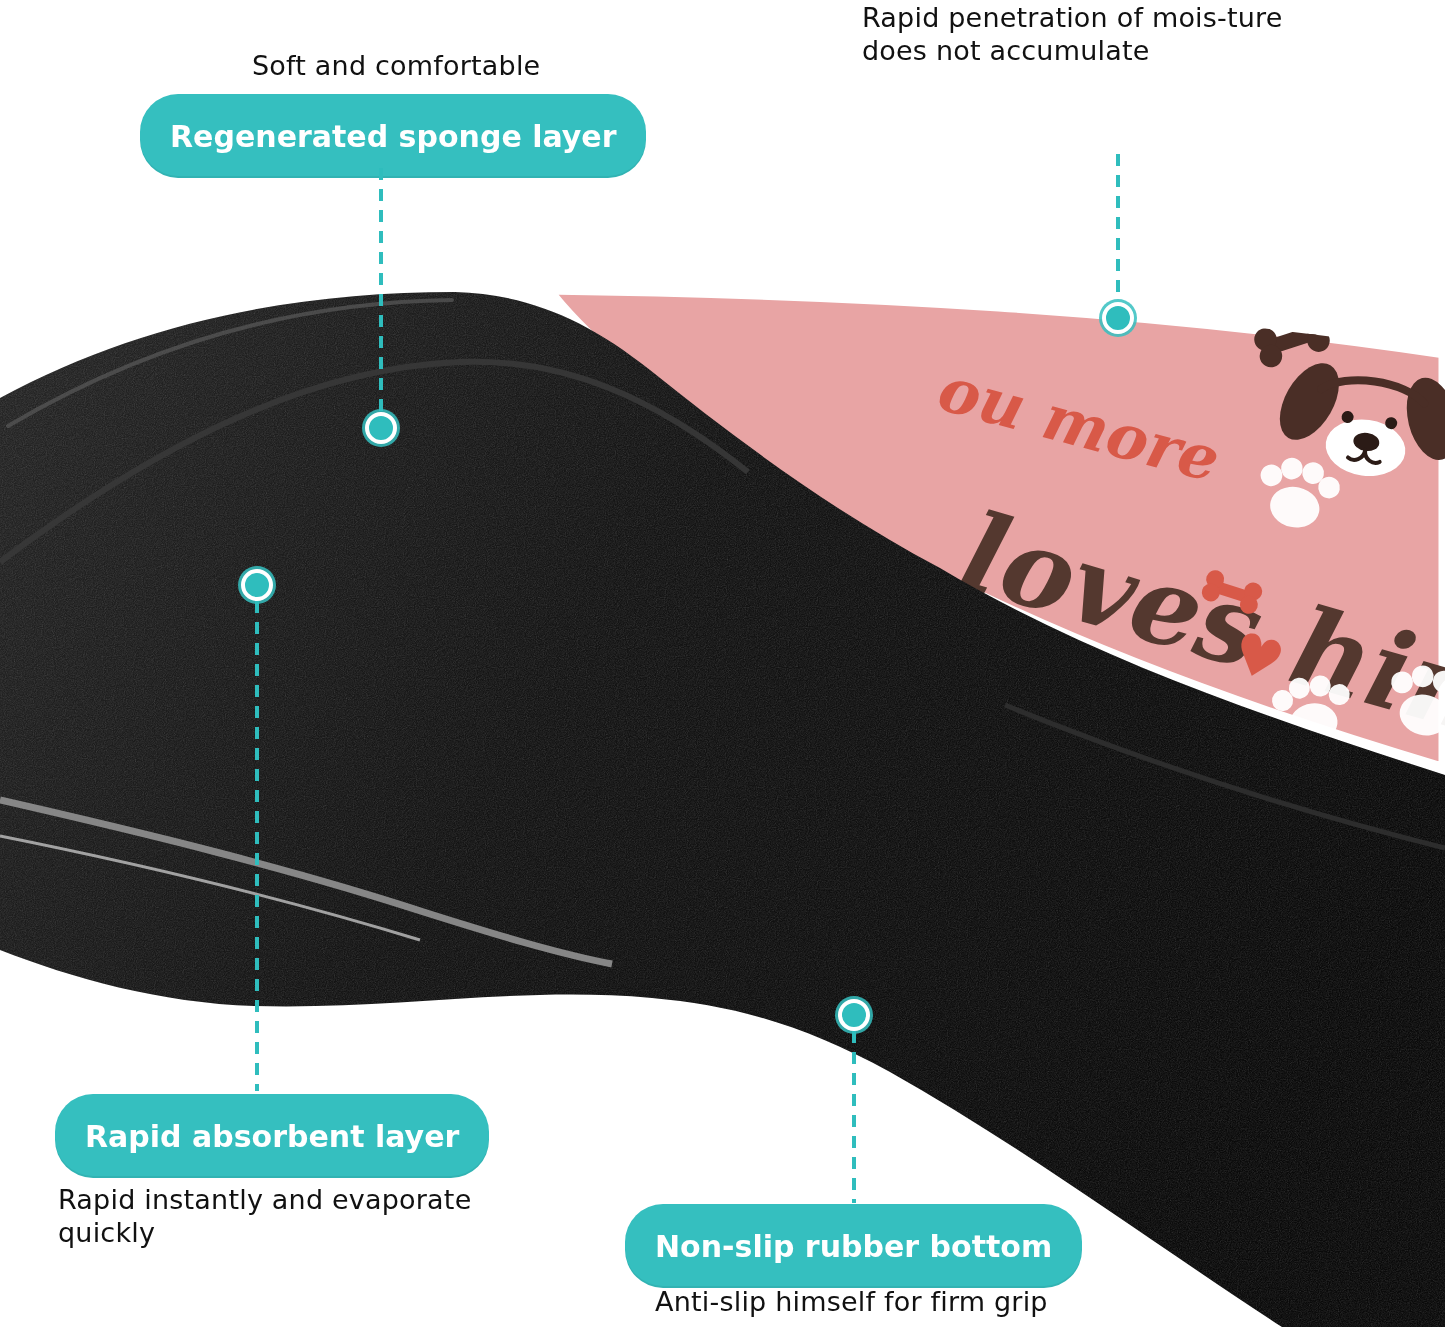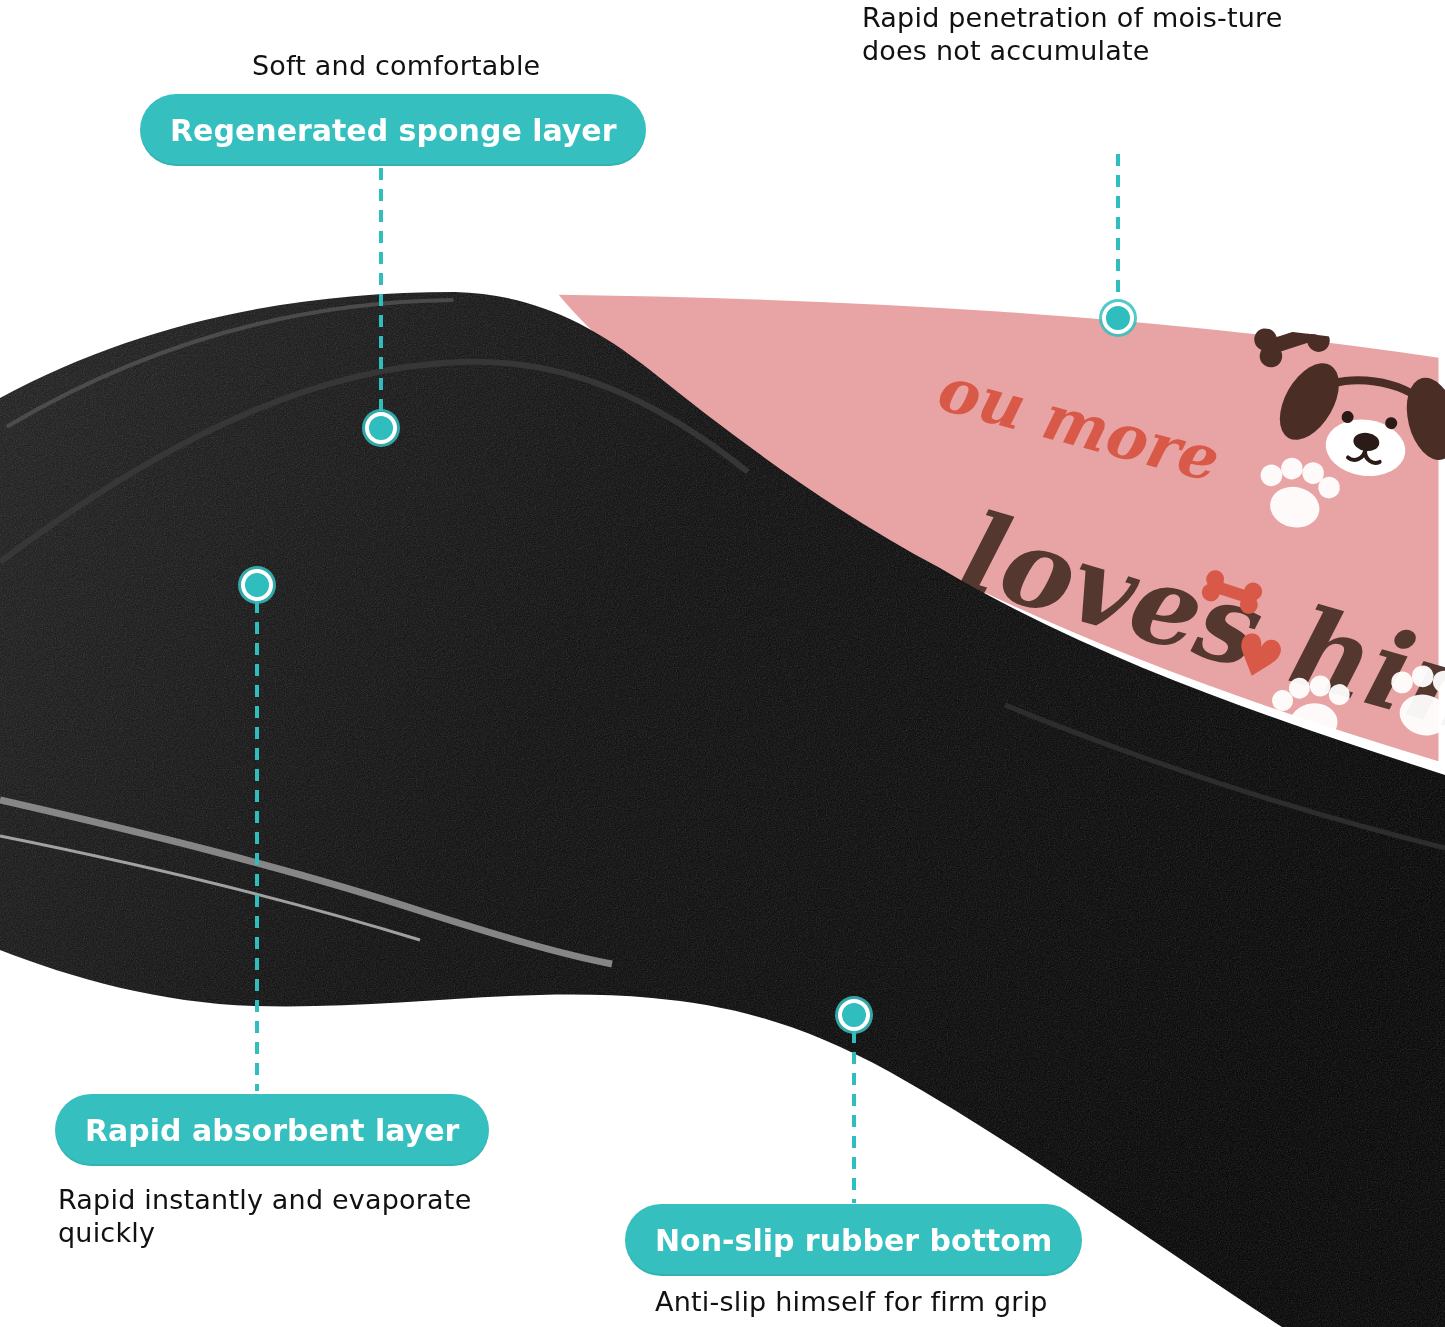--- a/index.html
+++ b/index.html
@@ -9,21 +9,21 @@
   }
   .stage svg{position:absolute;left:0;top:0;}
   .caption{
     position:absolute;color:#111111;font-size:27px;line-height:1.22;
     letter-spacing:.2px;
   }
   .nowrap{white-space:nowrap;}
   .pill{
     position:absolute;height:72px;border-radius:38px;background:#35bfbf;
     color:#ffffff;font-weight:bold;font-size:30px;display:flex;align-items:center;
-    justify-content:center;padding:0 30px;white-space:nowrap;
+    justify-content:center;padding:6px 30px;white-space:nowrap;
     box-shadow:inset 0 -2px 0 rgba(0,0,0,.06);
   }
   .leader{
     position:absolute;width:4px;
     background-image:repeating-linear-gradient(to bottom,#2fbdbd 0 12px,transparent 12px 21px);
   }
   .dot{
     position:absolute;width:24px;height:24px;border-radius:50%;
     background:#2fbdbd;border:4px solid #ffffff;
     box-shadow:0 0 0 3px rgba(53,191,191,.85);

